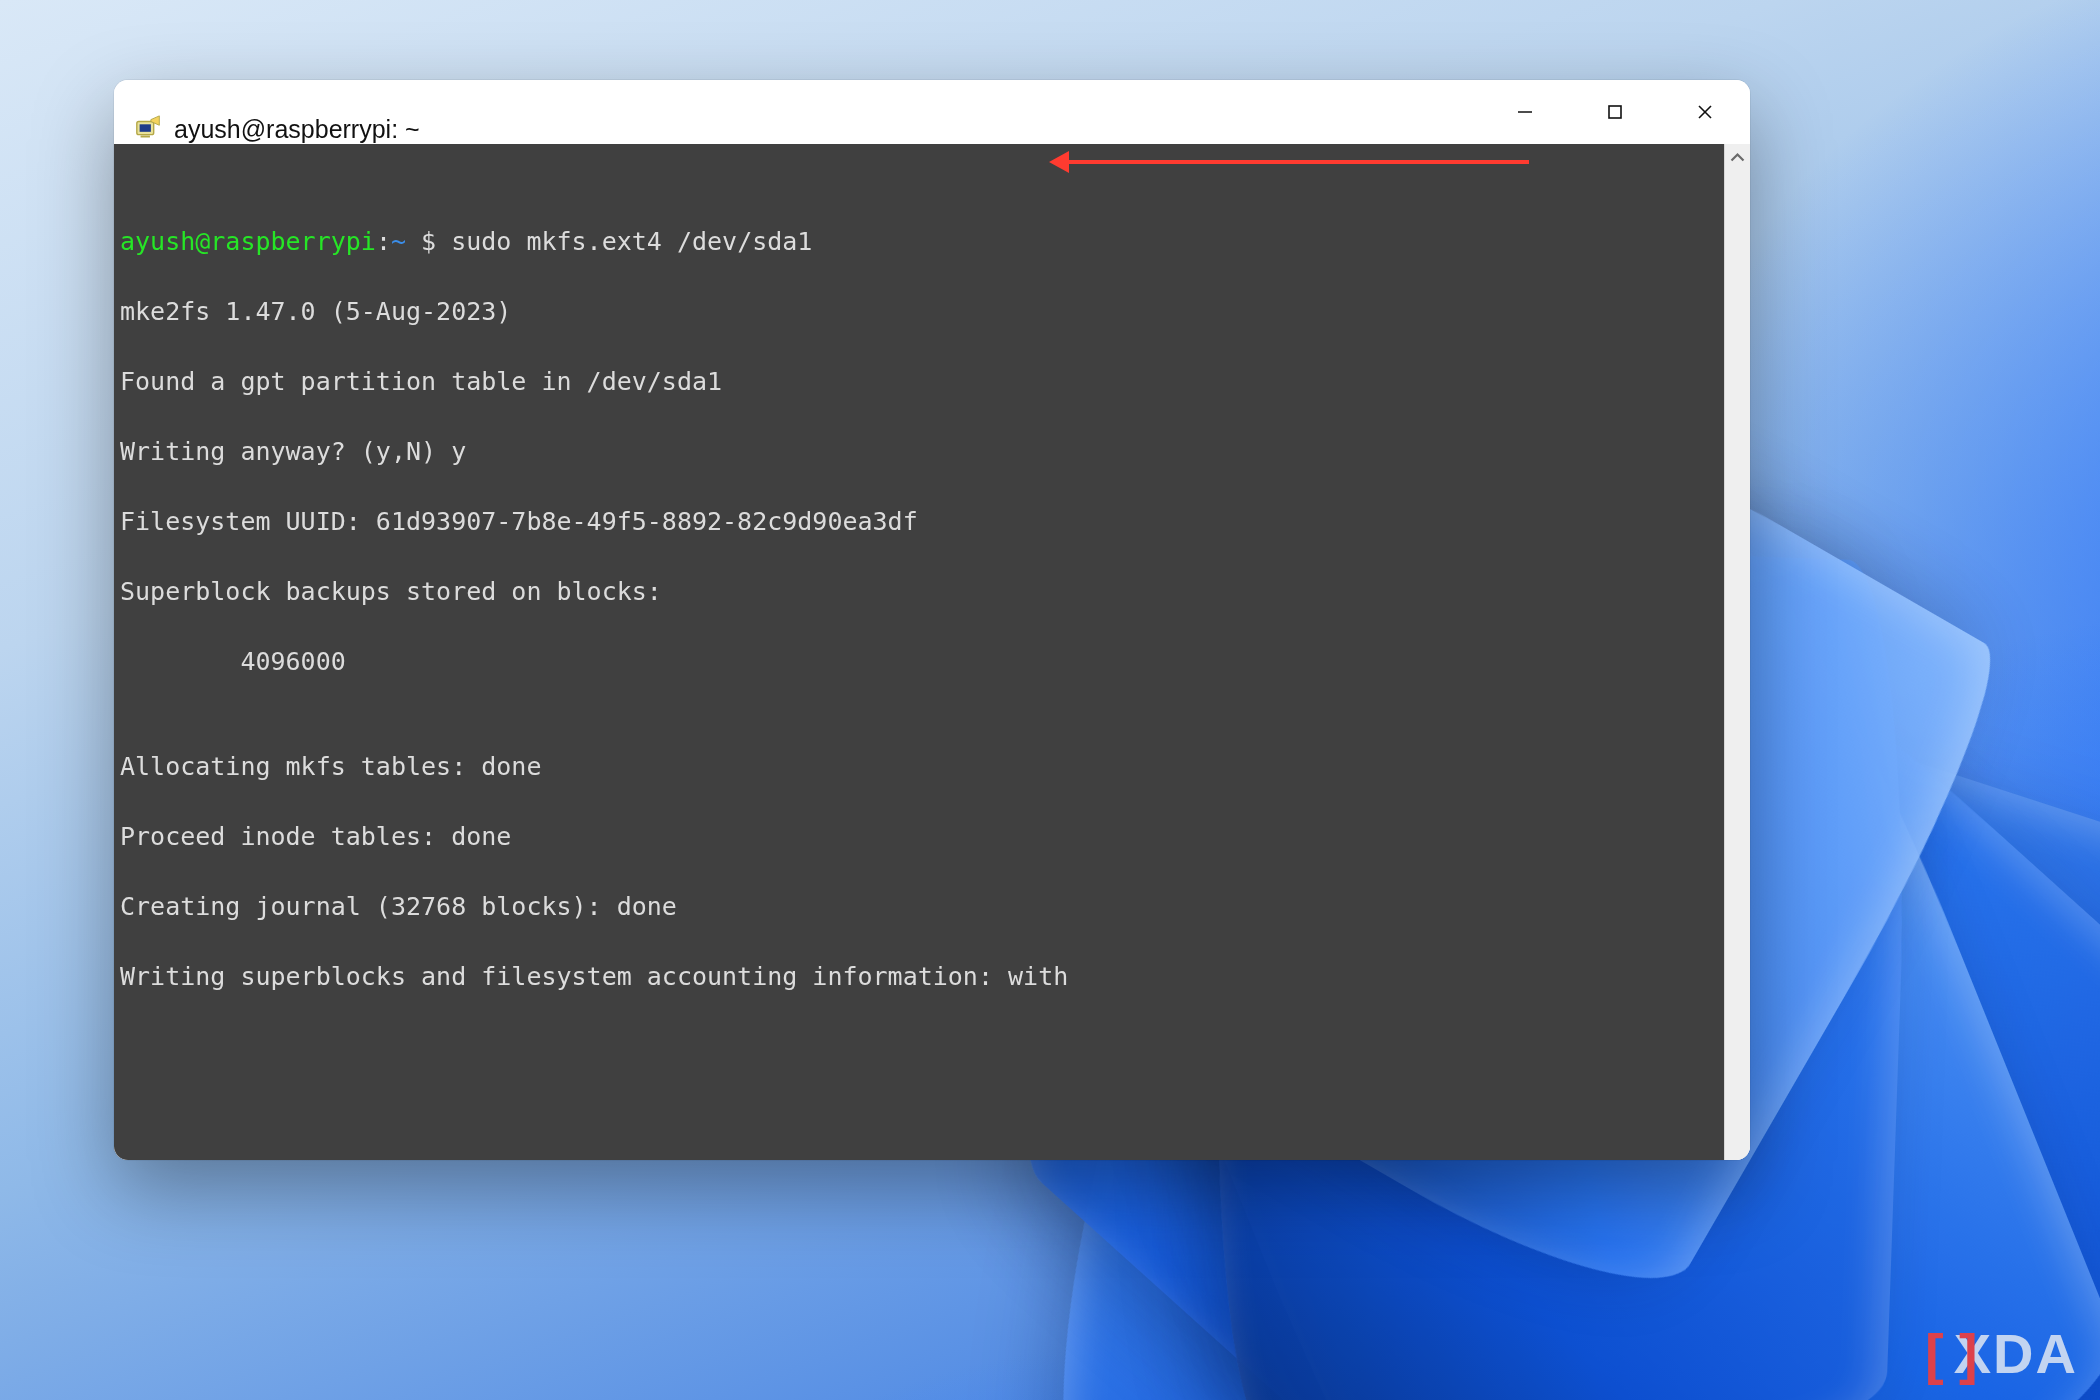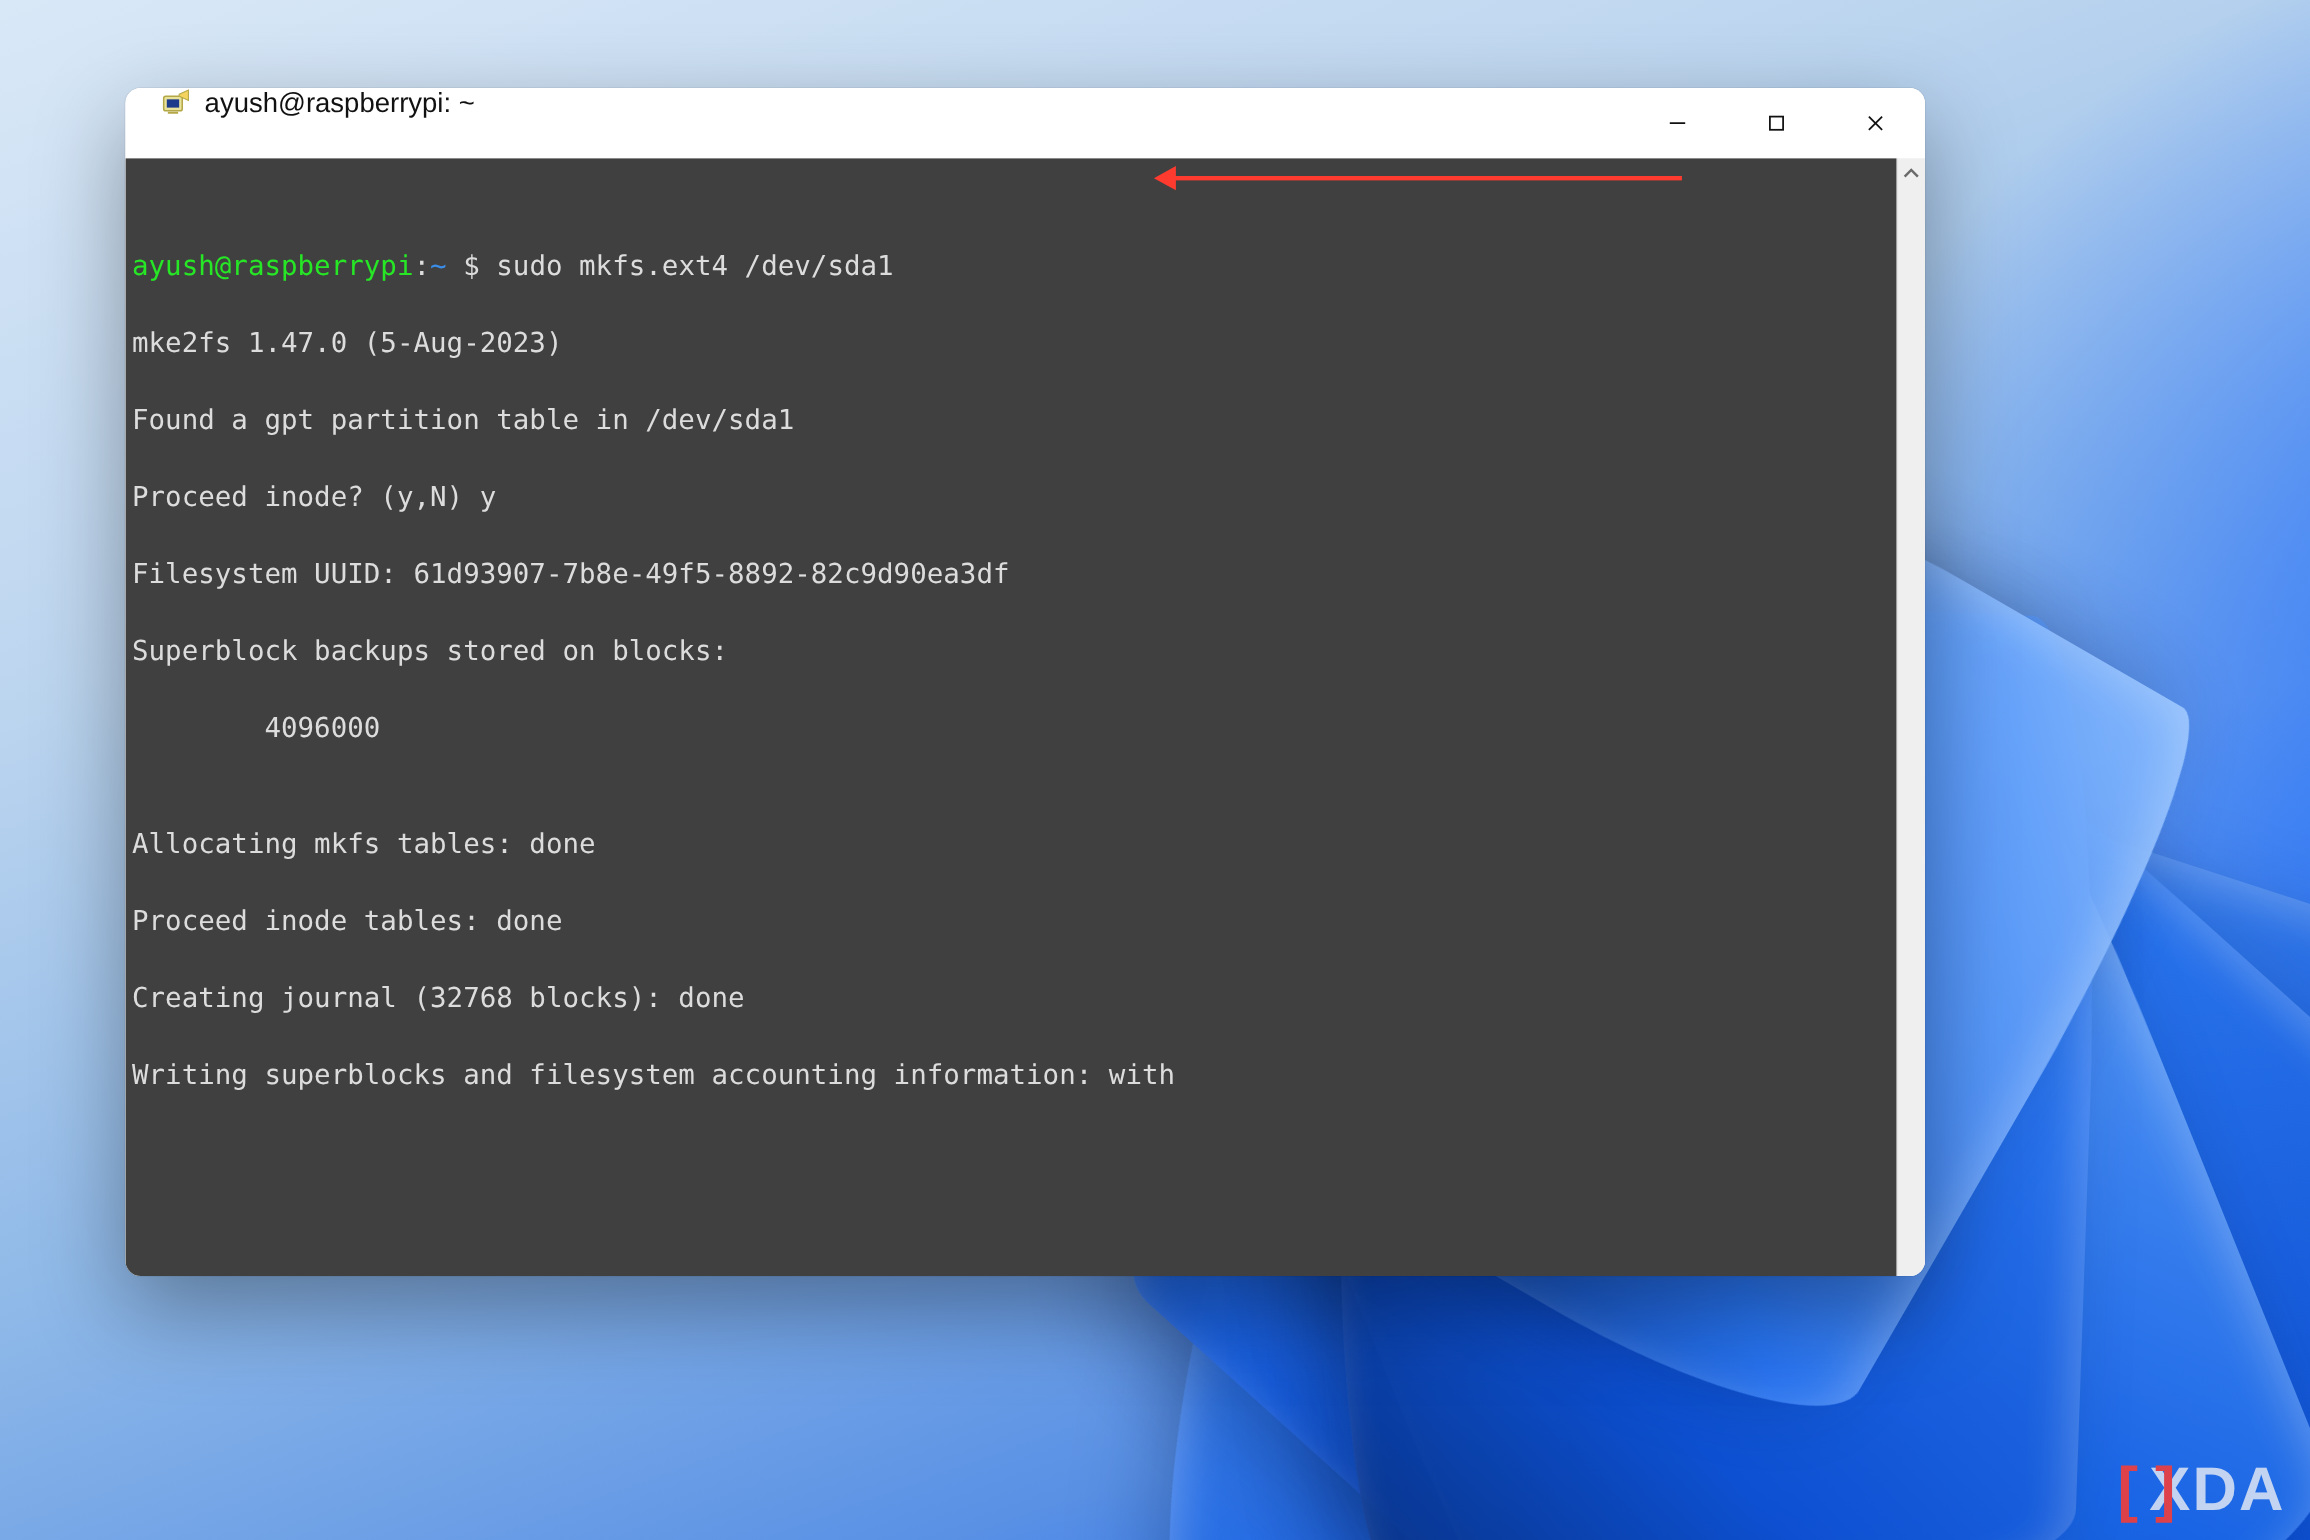--- a/index.html
+++ b/index.html
@@ -39,22 +39,22 @@
     left: 114px; top: 80px;
     width: 1636px; height: 1080px;
     background: #ffffff;
     border-radius: 14px;
     box-shadow: 0 30px 80px rgba(0,0,0,0.35), 0 0 0 1px rgba(0,0,0,0.05);
     overflow: hidden;
     display: flex; flex-direction: column;
   }
   .titlebar {
     height: 64px;
-    display: flex; align-items: flex-start;
-    padding-left: 32px;
+    display: flex; align-items: flex-end;
+    padding-left: 20px;
     background: #ffffff;
   }
   .titlebar .title {
     font-size: 25px;
     color: #111;
     margin-left: 10px;
   }
   .titlebar .icon {
     width: 30px; height: 30px;
     display: inline-flex; align-items: center; justify-content: center;
@@ -181,21 +181,21 @@
   </div>
 
   <div class="client">
     <div class="terminal">
       <div class="annot-arrow">
         <div class="head"></div><div class="shaft"></div>
       </div>
 <div><span class="prompt-user">ayush@raspberrypi</span><span class="prompt-sym">:</span><span class="prompt-path">~</span><span class="prompt-sym"> $ </span><span class="cmd">sudo mkfs.ext4 /dev/sda1</span></div>
 <div>mke2fs 1.47.0 (5-Aug-2023)</div>
 <div>Found a gpt partition table in /dev/sda1</div>
-<div>Proceed inode? (y,N) y</div>
+<div>Writing anyway? (y,N) y</div>
 <div>Filesystem UUID: 61d93907-7b8e-49f5-8892-82c9d90ea3df</div>
 <div>Superblock backups stored on blocks:</div>
 <div>        4096000</div>
 <div></div>
 <div>Allocating mkfs tables: done</div>
 <div>Proceed inode tables: done</div>
 <div>Creating journal (32768 blocks): done</div>
 <div>Writing superblocks and filesystem accounting information: with</div>
 <div></div>
 

